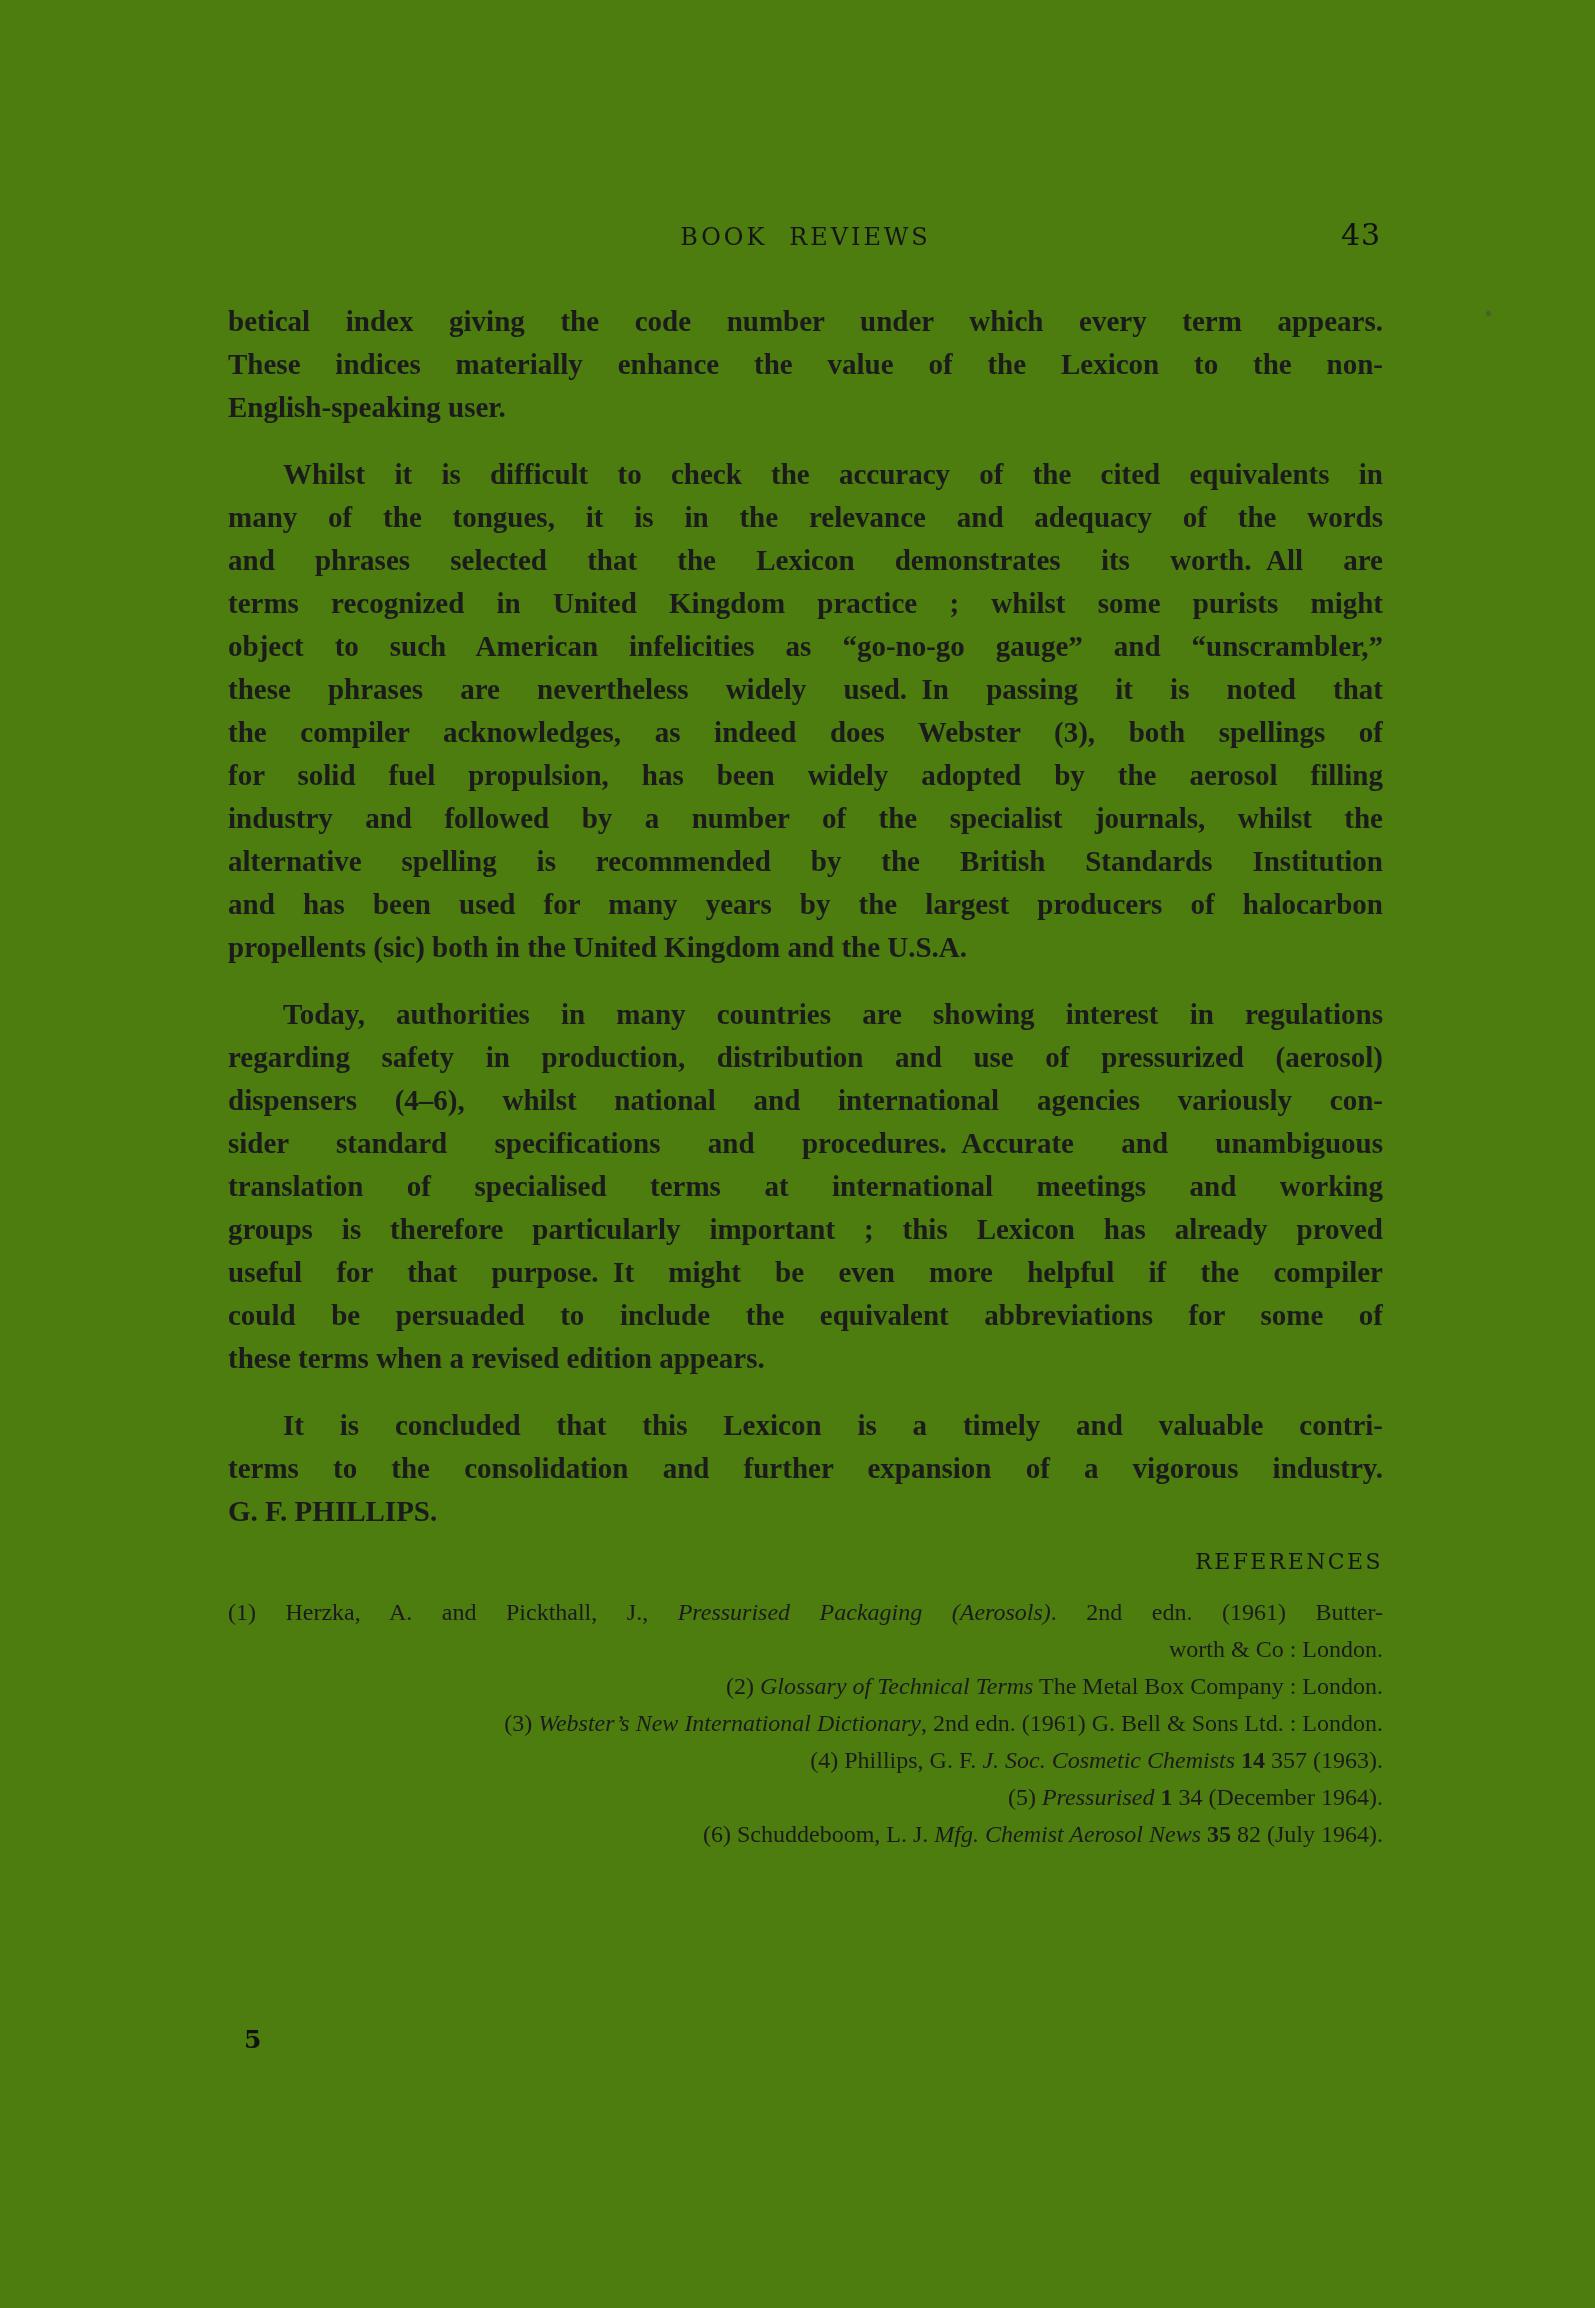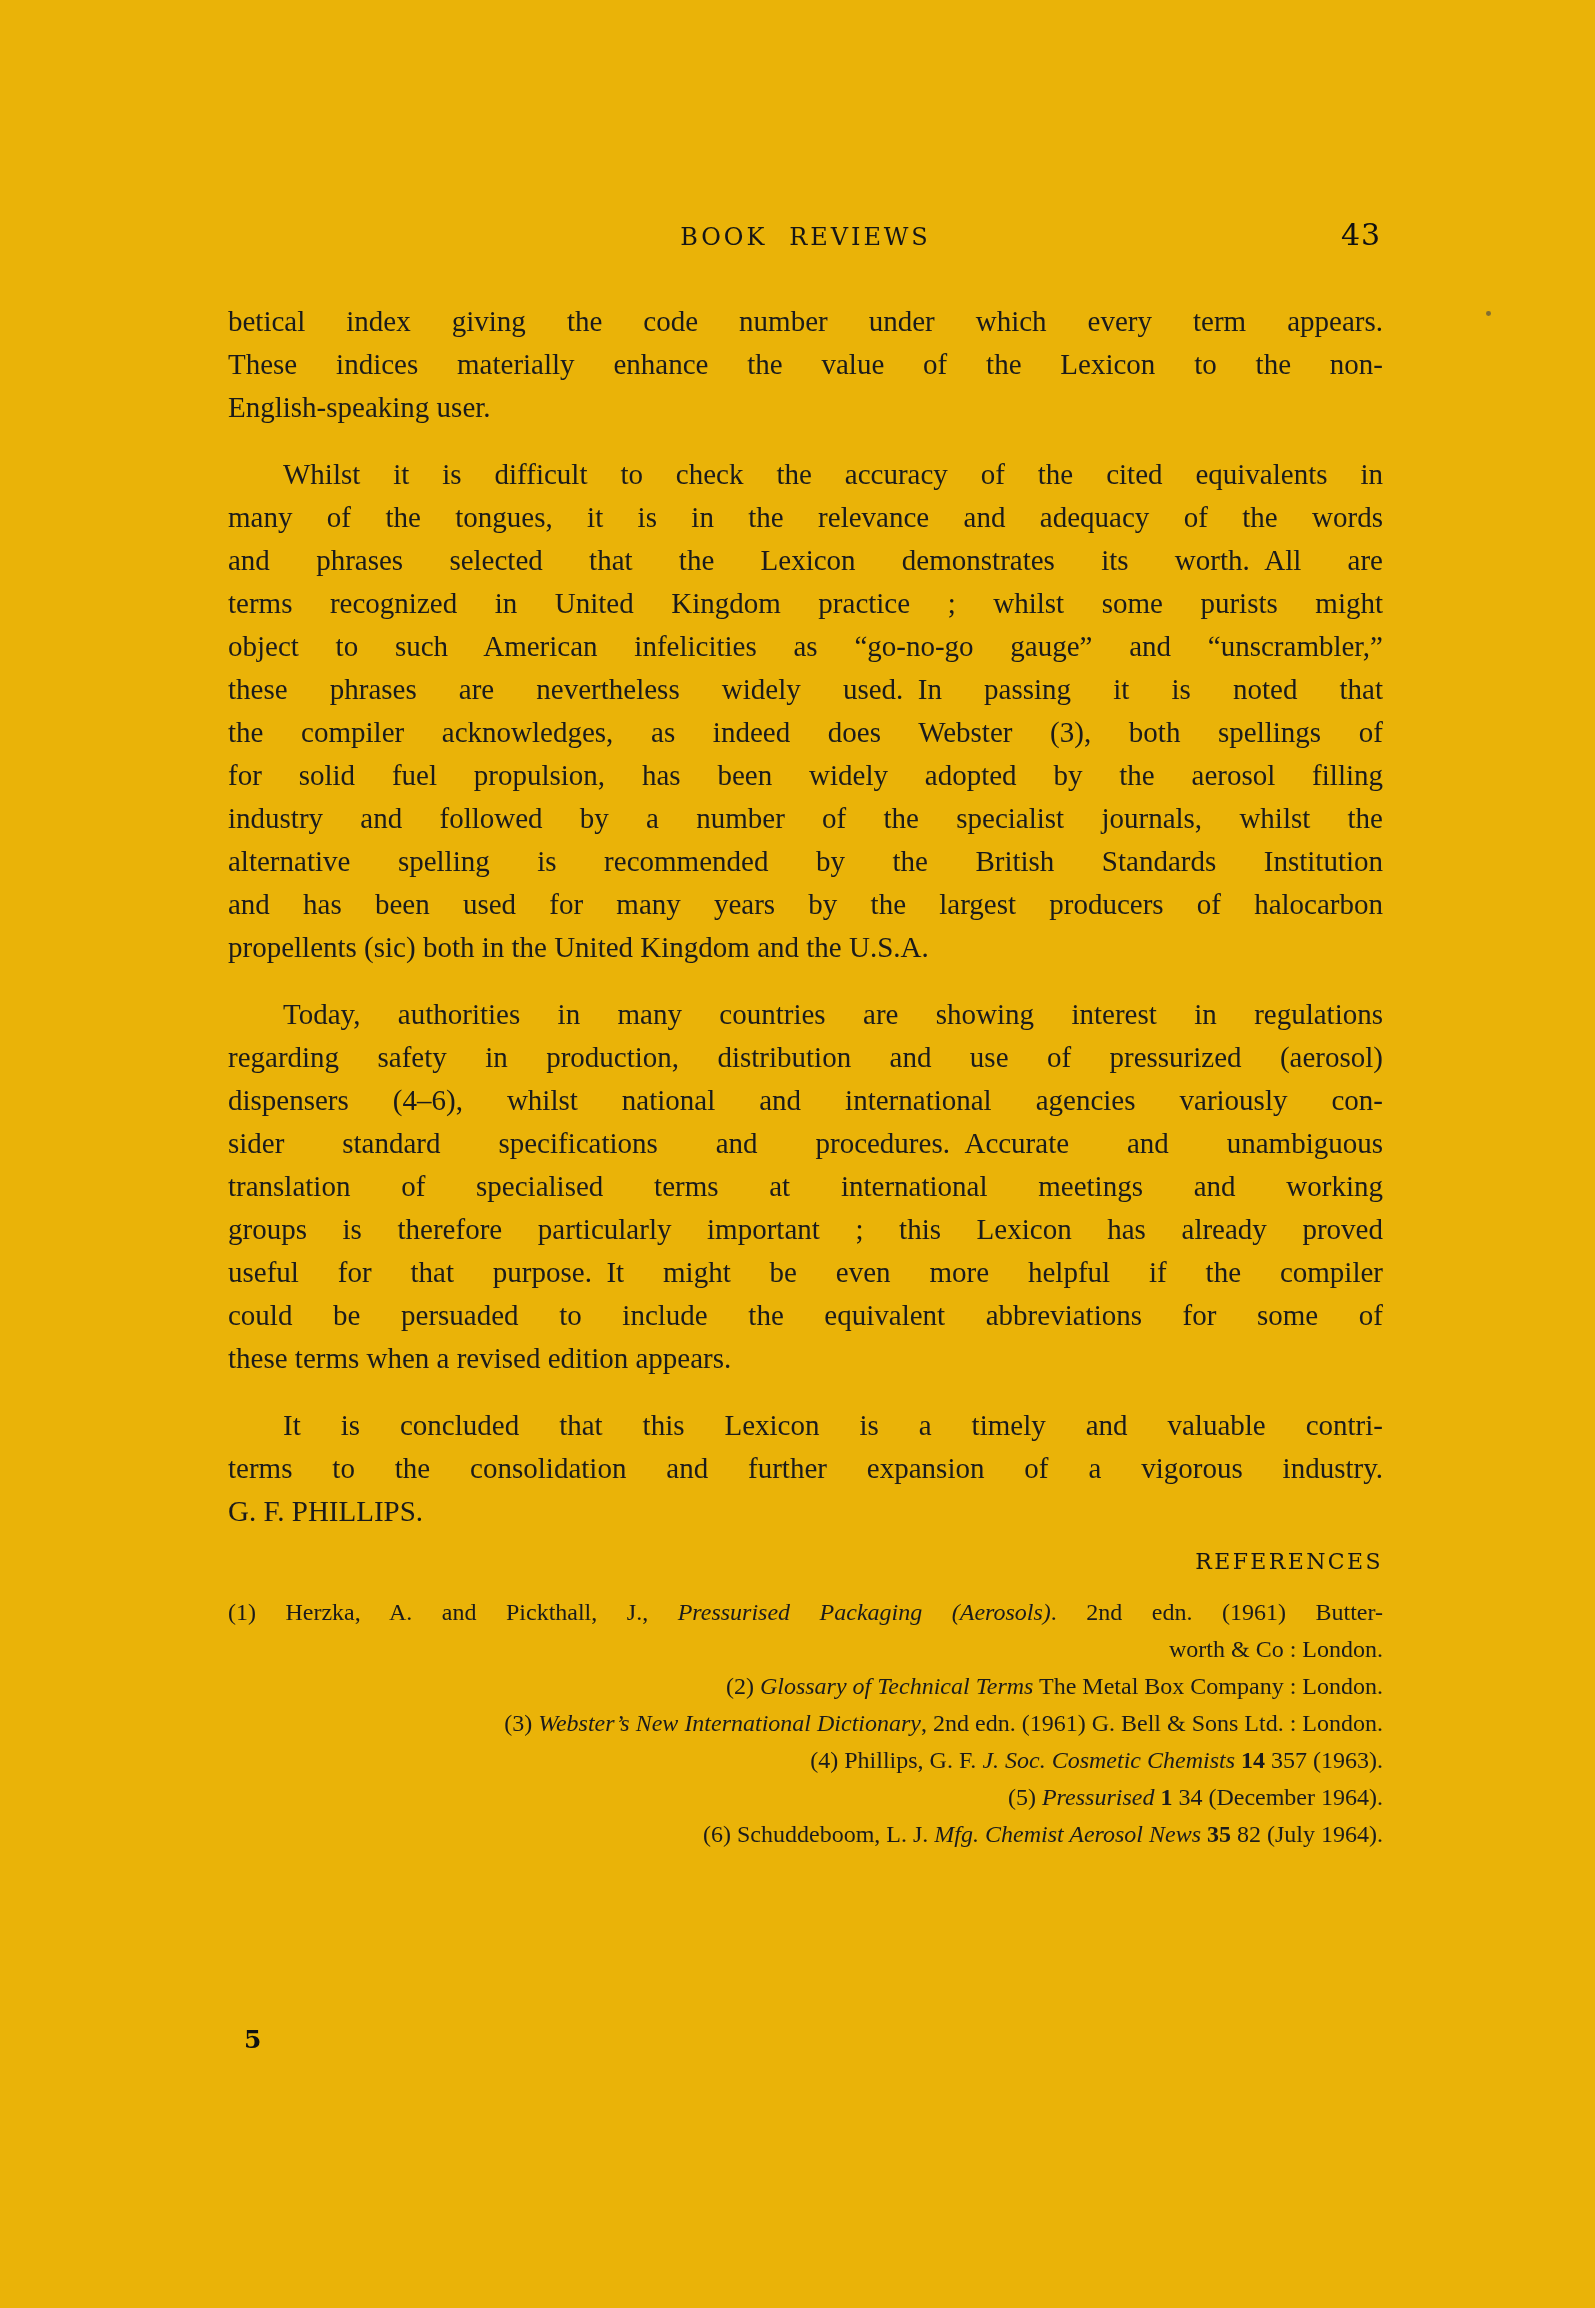--- a/index.html
+++ b/index.html
@@ -1,20 +1,20 @@
 <!DOCTYPE html>
 <html><head>
 <meta charset="utf-8">
 <style>
   html,body { margin:0; padding:0; background:#e8e8e6; }
   .page {
     position:relative;
     width:1595px; height:2309px;
     margin:0 auto;
-    background:#eab308;
+    background:#4d7c0f;
     font-family:"Liberation Serif", serif;
     color:#1b1b1b;
     overflow:hidden;
   }
   .column {
     position:absolute;
     left:228px; top:0;
     width:1155px; height:100%;
   }
   .running-head {
@@ -41,20 +41,21 @@
     position:absolute;
     top:300px; left:0; width:100%;
     font-size:29px;
     line-height:43px;
   }
   .line {
     height:43px;
     overflow:hidden;
     text-align:justify;
     text-align-last:justify;
+    font-weight:bold;
   }
   .line.last { text-align-last:left; }
   .line.indent { text-indent:55px;margin-top:24px; }
   .refs-title {
     position:absolute;
     top:1549px; left:0; width:100%;
     text-align:right;
     font-family:"DejaVu Serif", serif;
     font-size:22px;
     letter-spacing:2.4px;

